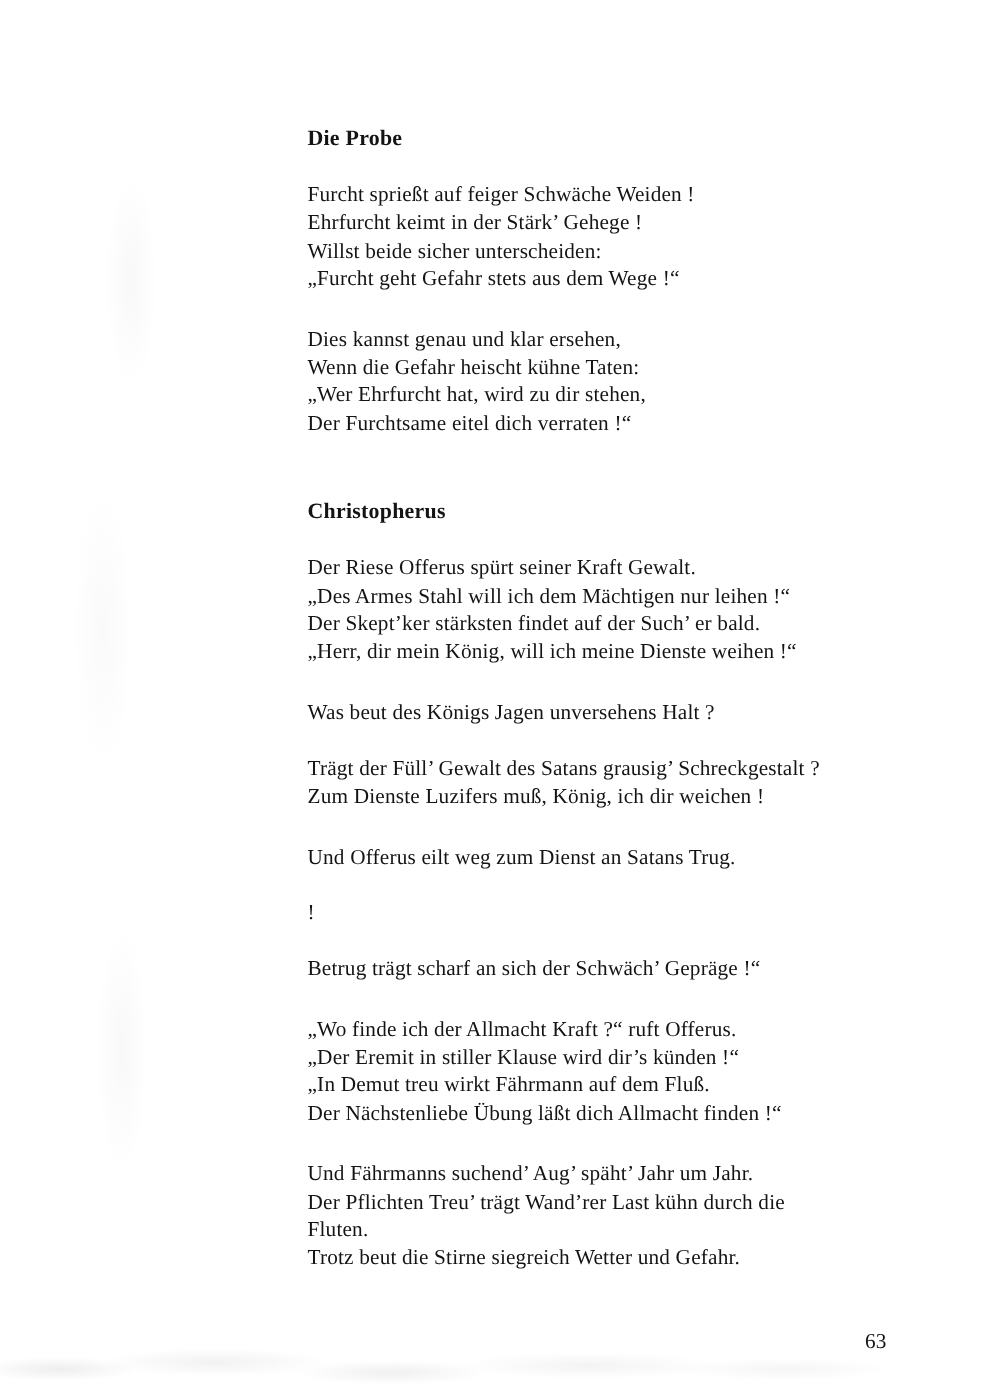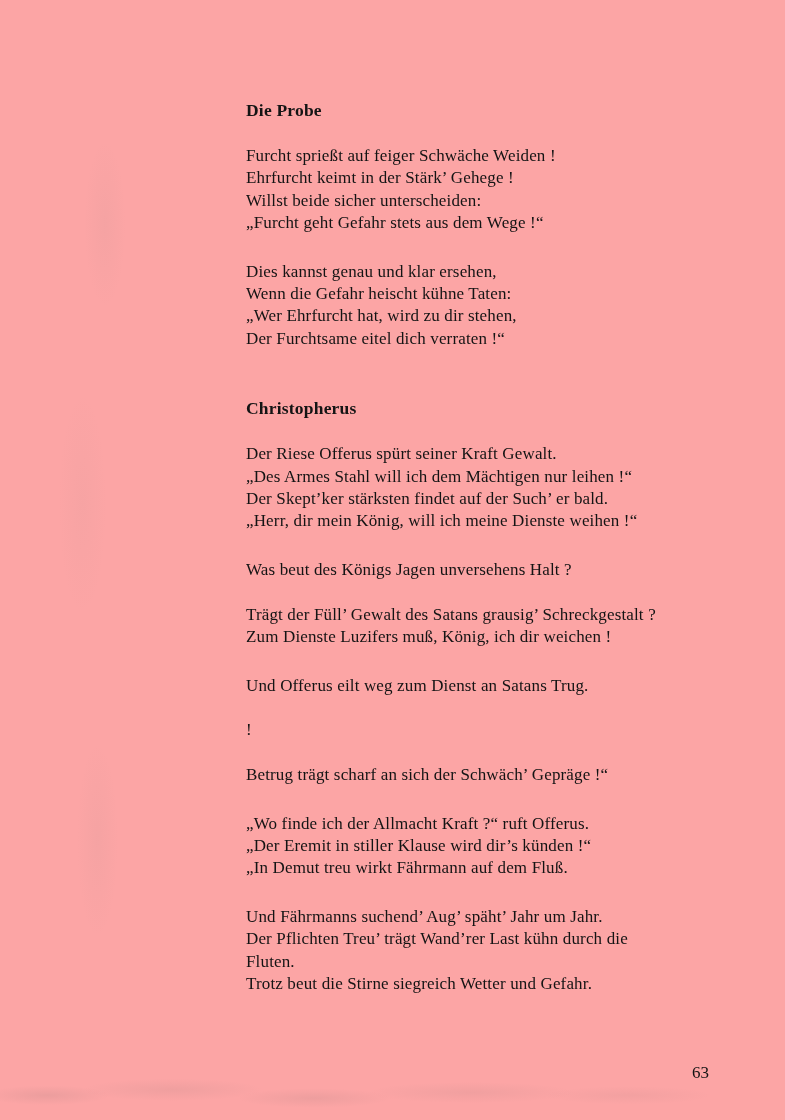--- a/index.html
+++ b/index.html
@@ -5,21 +5,21 @@
   html, body {
     margin: 0;
     padding: 0;
     background: #e9e9e9;
   }
   .page {
     position: relative;
     width: 785px;
     height: 1120px;
     margin: 0 auto;
-    background: #fca5a5;
+    background: #ffffff;
     overflow: hidden;
     font-family: "Liberation Serif", "DejaVu Serif", serif;
     color: #141414;
   }
   
   .scan-noise-bottom {
     position: absolute;
     left: 0;
     bottom: 0;
     width: 100%;
@@ -80,19 +80,19 @@
       <section class="poem">
         <h2 class="poem-title">Die Probe</h2>
         <p class="stanza"><span>Furcht sprießt auf feiger Schwäche Weiden !</span><br><span>Ehrfurcht keimt in der Stärk’ Gehege !</span><br><span>Willst beide sicher unterscheiden:</span><br><span>„Furcht geht Gefahr stets aus dem Wege !“</span></p>
         <p class="stanza"><span>Dies kannst genau und klar ersehen,</span><br><span>Wenn die Gefahr heischt kühne Taten:</span><br><span>„Wer Ehrfurcht hat, wird zu dir stehen,</span><br><span>Der Furchtsame eitel dich verraten !“</span></p>
       </section>
       <section class="poem">
         <h2 class="poem-title">Christopherus</h2>
         <p class="stanza"><span>Der Riese Offerus spürt seiner Kraft Gewalt.</span><br><span>„Des Armes Stahl will ich dem Mächtigen nur leihen !“</span><br><span>Der Skept’ker stärksten findet auf der Such’ er bald.</span><br><span>„Herr, dir mein König, will ich meine Dienste weihen !“</span></p>
         <p class="stanza"><span>Was beut des Königs Jagen unversehens Halt ?</span><br><br><span>Trägt der Füll’ Gewalt des Satans grausig’ Schreckgestalt ?</span><br><span>Zum Dienste Luzifers muß, König, ich dir weichen !</span></p>
         <p class="stanza"><span>Und Offerus eilt weg zum Dienst an Satans Trug.</span><br><br><span>!</span><br><br><span>Betrug trägt scharf an sich der Schwäch’ Gepräge !“</span></p>
-        <p class="stanza"><span>„Wo finde ich der Allmacht Kraft ?“ ruft Offerus.</span><br><span>„Der Eremit in stiller Klause wird dir’s künden !“</span><br><span>„In Demut treu wirkt Fährmann auf dem Fluß.</span><br></p>
+        <p class="stanza"><span>„Wo finde ich der Allmacht Kraft ?“ ruft Offerus.</span><br><span>„Der Eremit in stiller Klause wird dir’s künden !“</span><br><span>„In Demut treu wirkt Fährmann auf dem Fluß.</span><br><span>Der Nächstenliebe Übung läßt dich Allmacht finden !“</span></p>
         <p class="stanza"><span>Und Fährmanns suchend’ Aug’ späht’ Jahr um Jahr.</span><br><span>Der Pflichten Treu’ trägt Wand’rer Last kühn durch die</span><br><span>Fluten.</span><br><span>Trotz beut die Stirne siegreich Wetter und Gefahr.</span><br></p>
       </section>
     </div>
   <div class="page-number">63</div>
   <div class="scan-noise-bottom"></div>
 </div>
 
 </body></html>

